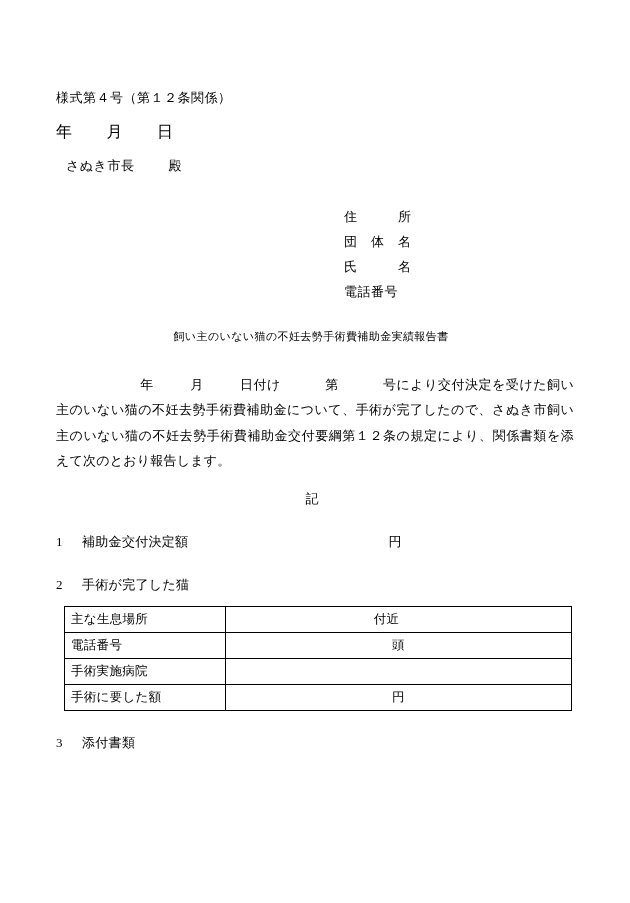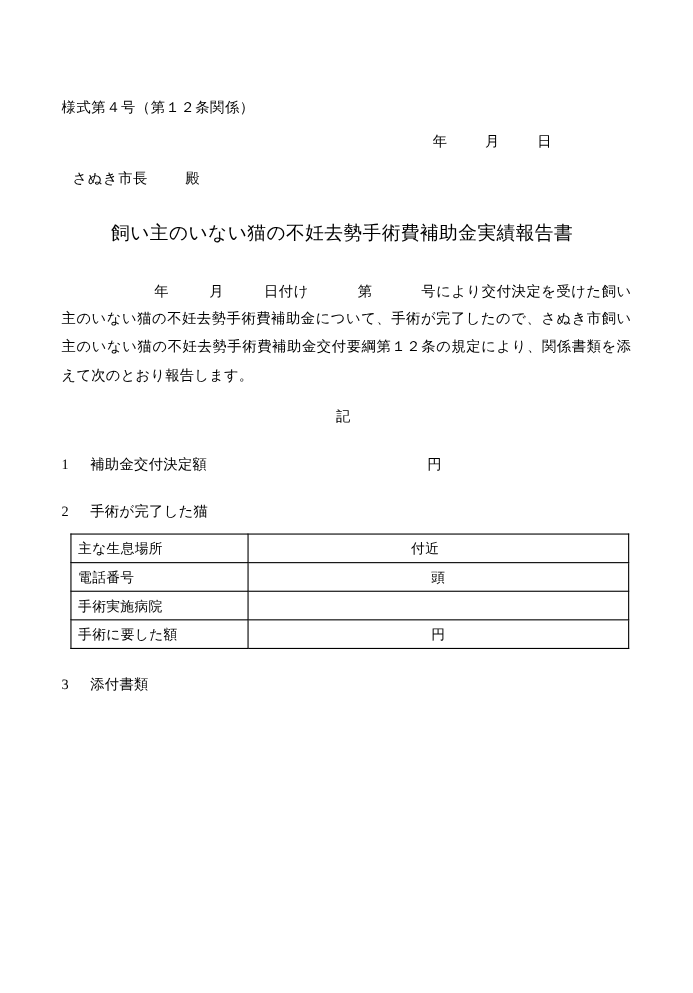--- a/index.html
+++ b/index.html
@@ -25,23 +25,22 @@
     padding: 88px 56px 0 56px;
   }
 
   
   .form-no {
     font-size: 13px;
     letter-spacing: 0.5px;
   }
   .date-line {
     margin-top: 10px;
-    text-align: right;
     padding-right: 72px;
-    font-size: 13px;
+    font-size: 16px;
     letter-spacing: 0.5px;
   }
   .date-line .gap {
     display: inline-block;
     width: 34px;
   }
   .addressee {
     margin-top: 12px;
     padding-left: 10px;
     font-size: 13px;
@@ -60,21 +59,21 @@
   }
   .applicant .row {
     letter-spacing: 0.5px;
     margin-bottom: 4px;
   }
 
   
   .doc-title {
     margin-top: 26px;
     text-align: center;
-    font-size: 17px;
+    font-size: 11px;
     letter-spacing: 0.4px;
     padding-right: 8px;
   }
 
   
   .body-para {
     margin-top: 26px;
     font-size: 13px;
     line-height: 1.95;
     text-align: justify;
@@ -166,20 +165,26 @@
   <div class="form-no">様式第４号（第１２条関係）</div>
 
   <div class="date-line">
     <span>年</span><span class="gap"></span><span>月</span><span class="gap"></span><span>日</span>
   </div>
 
   <div class="addressee">
     <span>さぬき市長</span><span class="hon">殿</span>
   </div>
 
+  <div class="applicant">
+    <div class="row">住　　　所</div>
+    <div class="row">団　体　名</div>
+    <div class="row">氏　　　名</div>
+    <div class="row">電話番号</div>
+  </div>
 
   <div class="doc-title">飼い主のいない猫の不妊去勢手術費補助金実績報告書</div>
 
   <div class="body-para">
     <span class="indent"></span><span>年</span><span class="g"></span><span>月</span><span class="g"></span><span>日付け</span><span class="g2"></span><span>第</span><span class="g2"></span><span>号により交付決定を受けた飼い主のい</span><span>ない猫の不妊去勢手術費補助金について、手術が完了したので、さぬき市飼い主の</span><span>いない猫の不妊去勢手術費補助金交付要綱第１２条の規定により、関係書類を添え</span><span>て次のとおり報告します。</span>
   </div>
 
   <div class="ki">記</div>
 
   <div class="sec">

